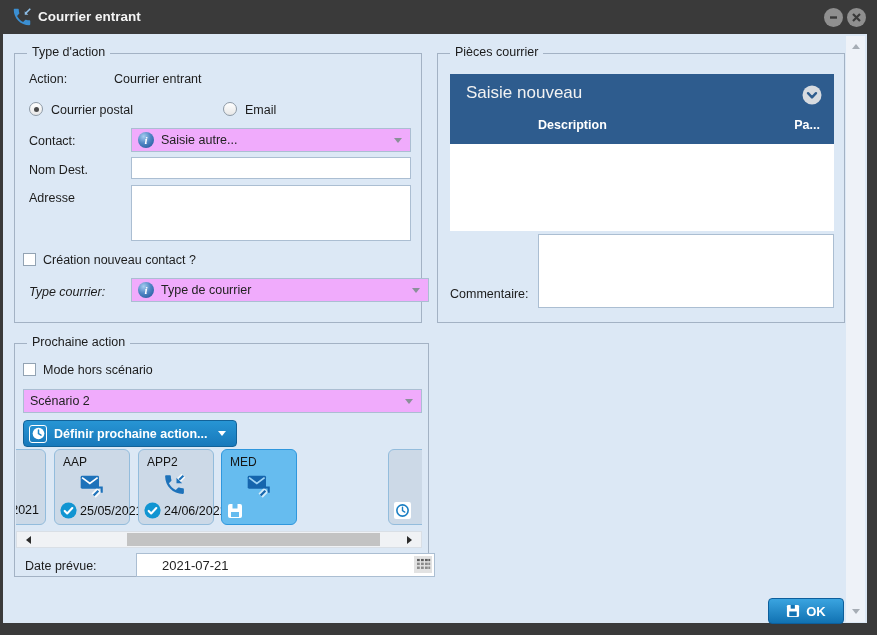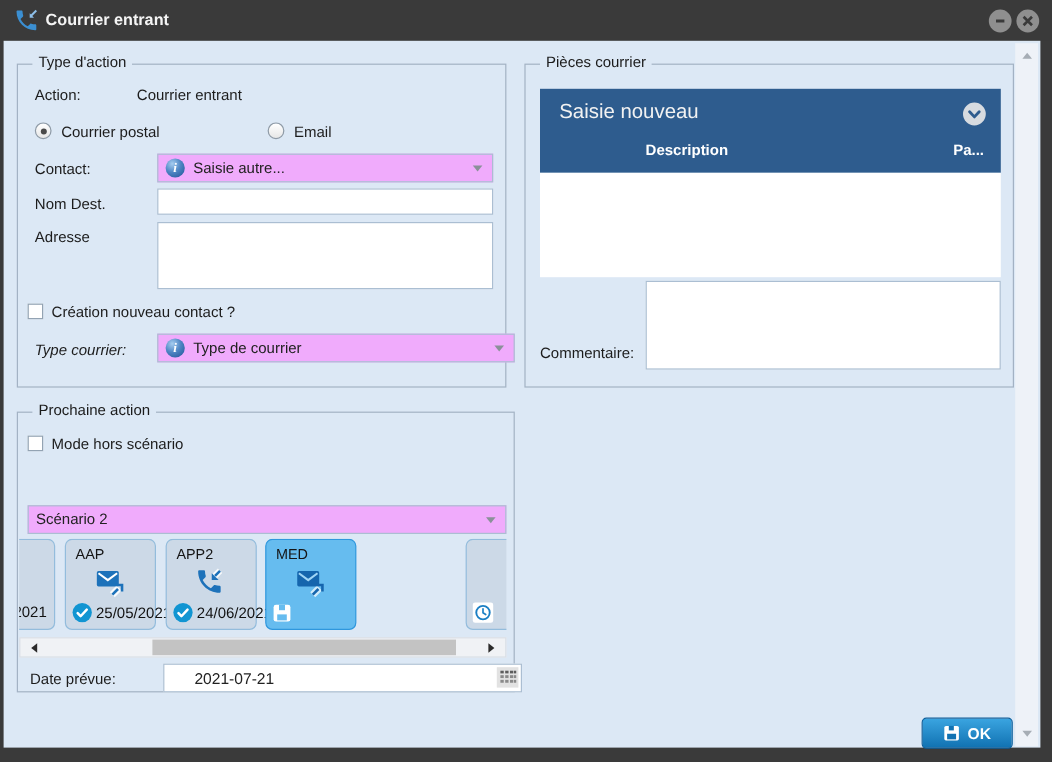--- a/index.html
+++ b/index.html
@@ -164,25 +164,35 @@
       <span class="lbl" style="left:12px; top:187px;margin-top:46px;">Commentaire:</span>
       <textarea class="tbox" style="left: 100px; top: 180px; width: 296px; height: 74px;"></textarea>
     </div>
 
     <div class="fieldset" style="left:11px; top:309px; width:415px; height:234px;">
       <span class="legend">Prochaine action</span>
 
       <span class="checkbox" style="left:8px; top:19px;"></span>
       <span class="lbl" style="left:28px; top:19px;">Mode hors scénario</span>
 
-      <div class="selectbox" style="left:8px; top:45px; width:399px; height:24px;margin-top:32px;">
+      <div class="selectbox" style="left:8px; top:45px; width:399px; height:24px;">
         <span>Scénario 2</span>
         <span class="caret-down"></span>
       </div>
 
+      <div class="blue-btn" style="left:8px; top:76px; height:27px;">
+        <span class="btn-clock">
+          <svg viewBox="0 0 18 18" width="15" height="15">
+            <circle cx="9" cy="9" r="7" fill="#fff"></circle>
+            <path d="M9 4.8v4.4l3 1.8" stroke="#1c87c9" stroke-width="1.8" fill="none" stroke-linecap="round"></path>
+          </svg>
+        </span>
+        <span>Définir prochaine action...</span>
+        <span class="btn-caret"></span>
+      </div>
 
       <div class="cards-strip" style="left:1px; top:105px; width:406px; height:78px;">
 
         <div class="card" style="left:-44px; width:74px;">
           <span class="card-date" style="position:absolute; right:6px; bottom:7px;">2021</span>
         </div>
 
         <div class="card" style="left:38px;">
           <span class="card-code">AAP</span>
           <span class="card-center-icon">

